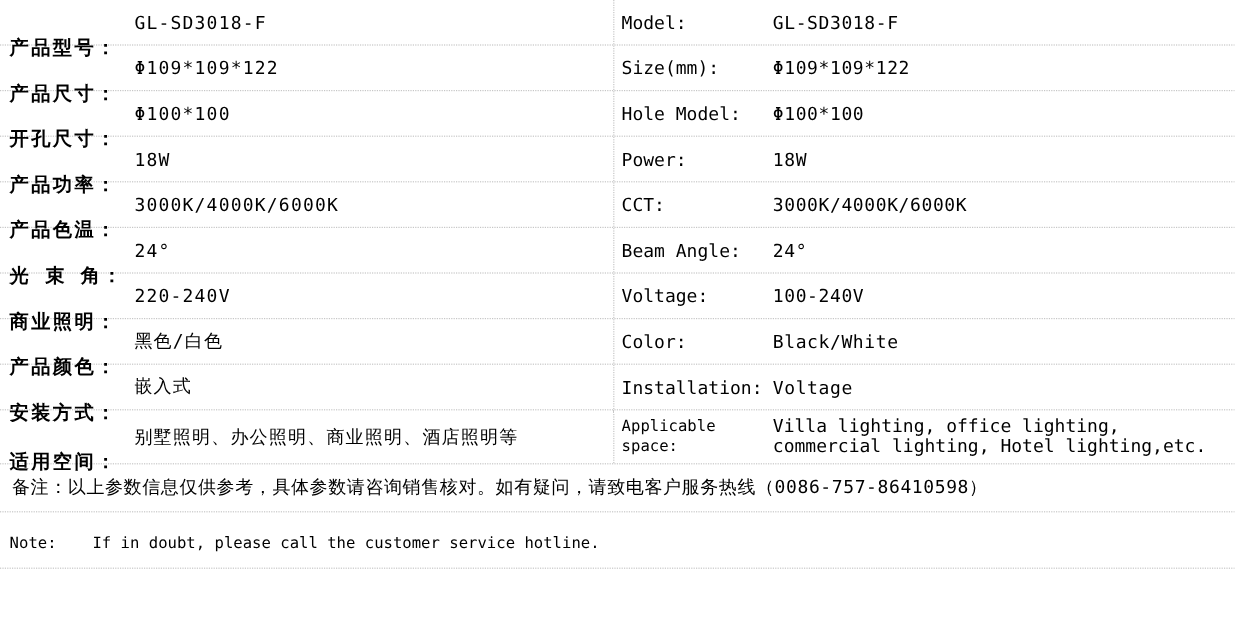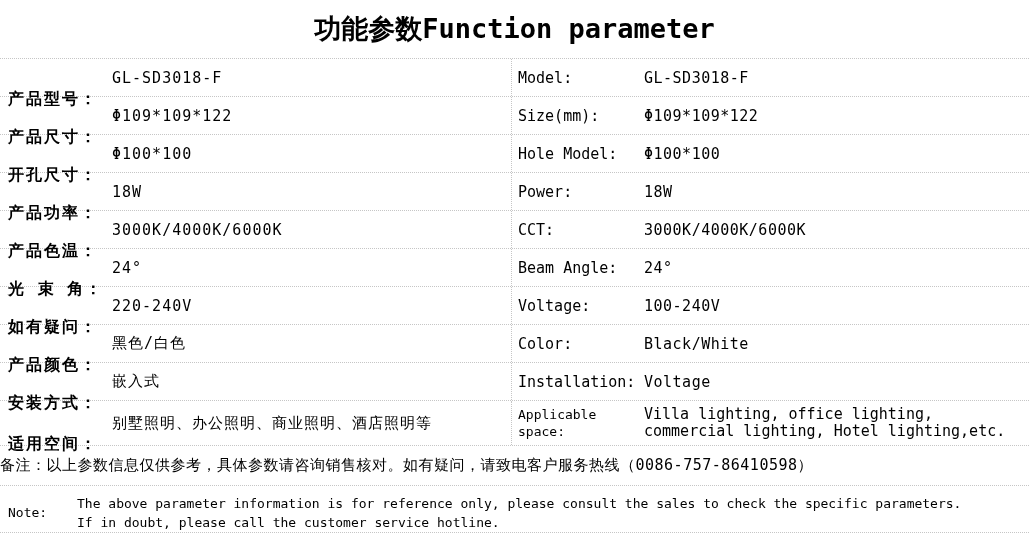--- a/index.html
+++ b/index.html
@@ -17,36 +17,35 @@
   .param-row.row-tall { height:45px; }
   .cell-cn { width:511px; flex:none; display:flex; align-items:center; padding-left:8px; }
   .cell-en { flex:1; border-left:1px dotted #c6c6c6; display:flex; align-items:center; padding-left:6px; }
   .lbl-cn { width:104px; flex:none; font-weight:bold; font-size:16px; letter-spacing:2px; white-space:nowrap;margin-top:43px; }
   .val-cn { font-size:15px; letter-spacing:1px; white-space:nowrap; }
   .lbl-en { width:126px; flex:none; font-size:15px; }
   .val-en { font-size:15px; letter-spacing:0.5px; }
   .param-row.small-en .lbl-en { font-size:13px; line-height:17px; }
   .param-row.small-en .val-en { font-size:15px; line-height:17px; letter-spacing:0; padding-right:16px; }
   .note-cn {
-    height:40px; display:flex; align-items:center; 
+    height:40px; display:flex; align-items:center; padding-left:10px;
     font-size:15px; letter-spacing:0.5px; border-bottom:1px dotted #c6c6c6; white-space:nowrap;
   }
   .note-en {
     height:47px; display:flex; align-items:center; padding:7px 0 0 8px;
     font-size:13px; border-bottom:1px dotted #c6c6c6;
   }
   .note-prefix { width:69px; flex:none; line-height:19px; }
   .note-body { line-height:19px; }
 </style>
 </head>
 <body>
 
 <div class="page">
 
-  <div class="title-row">功能参数Function parameter</div>
 
   <div class="param-row">
     <div class="cell-cn">
       <span class="lbl-cn">产品型号：</span>
       <span class="val-cn">GL-SD3018-F</span>
     </div>
     <div class="cell-en">
       <span class="lbl-en">Model:</span>
       <span class="val-en">GL-SD3018-F</span>
     </div>
@@ -102,21 +101,21 @@
       <span class="val-cn">24°</span>
     </div>
     <div class="cell-en">
       <span class="lbl-en">Beam Angle:</span>
       <span class="val-en">24°</span>
     </div>
   </div>
 
   <div class="param-row">
     <div class="cell-cn">
-      <span class="lbl-cn">如有疑问：</span>
+      <span class="lbl-cn">商业照明：</span>
       <span class="val-cn">220-240V</span>
     </div>
     <div class="cell-en">
       <span class="lbl-en">Voltage:</span>
       <span class="val-en">100-240V</span>
     </div>
   </div>
 
   <div class="param-row">
     <div class="cell-cn">
@@ -149,18 +148,17 @@
       <span class="lbl-en">Applicable space:</span>
       <span class="val-en">Villa lighting, office lighting, commercial lighting, Hotel lighting,etc.</span>
     </div>
   </div>
 
   <div class="note-cn">备注：以上参数信息仅供参考，具体参数请咨询销售核对。如有疑问，请致电客户服务热线（0086-757-86410598）</div>
 
   <div class="note-en">
     <span class="note-prefix">Note:</span>
     <div class="note-body">
-      <div>The above parameter information is for reference only, please consult the sales to check the specific parameters.</div>
       <div>If in doubt, please call the customer service hotline.</div>
     </div>
   </div>
 
 </div>
 
 </body></html>

